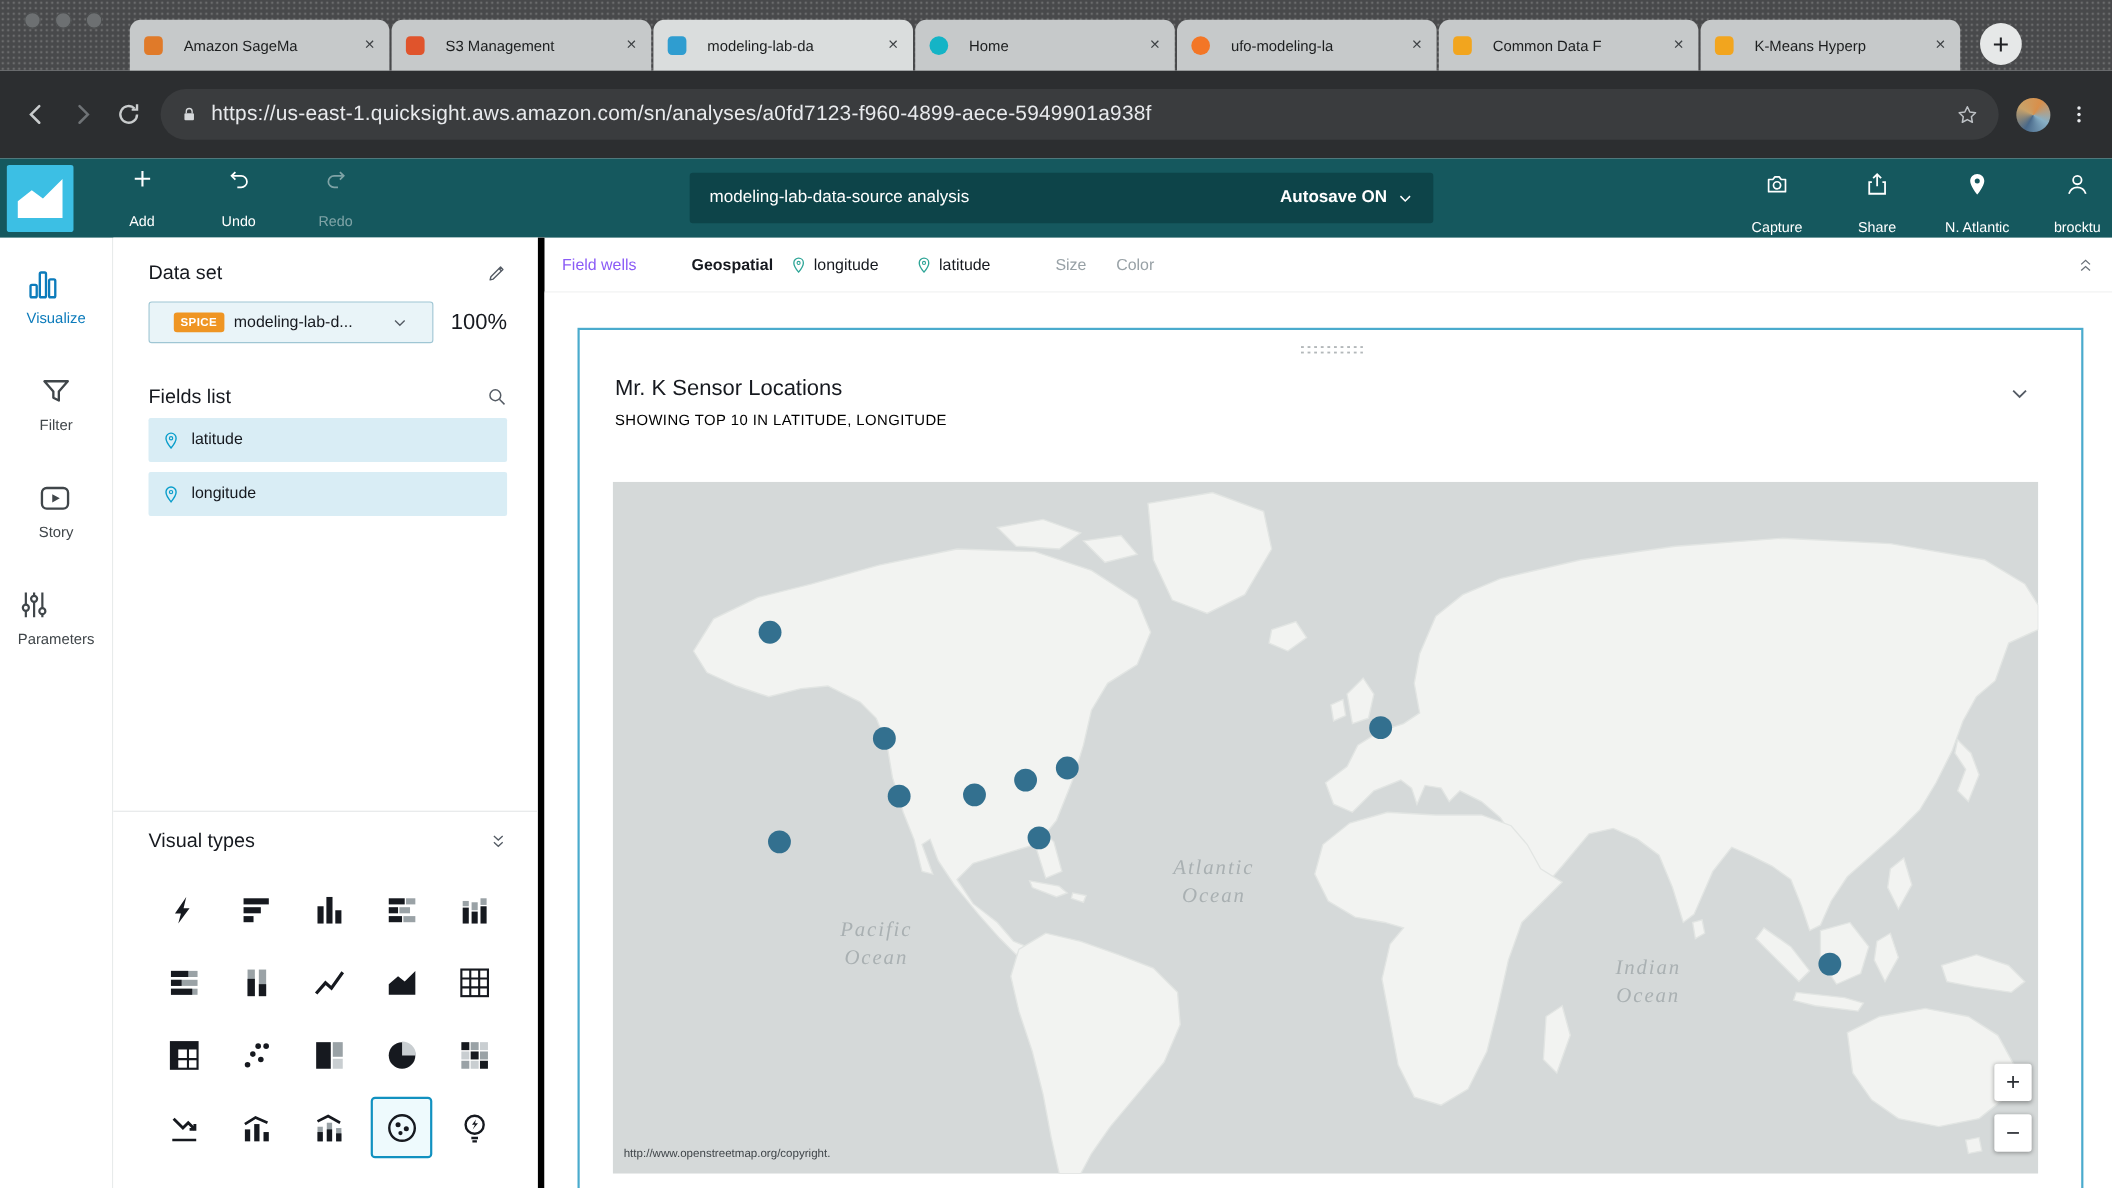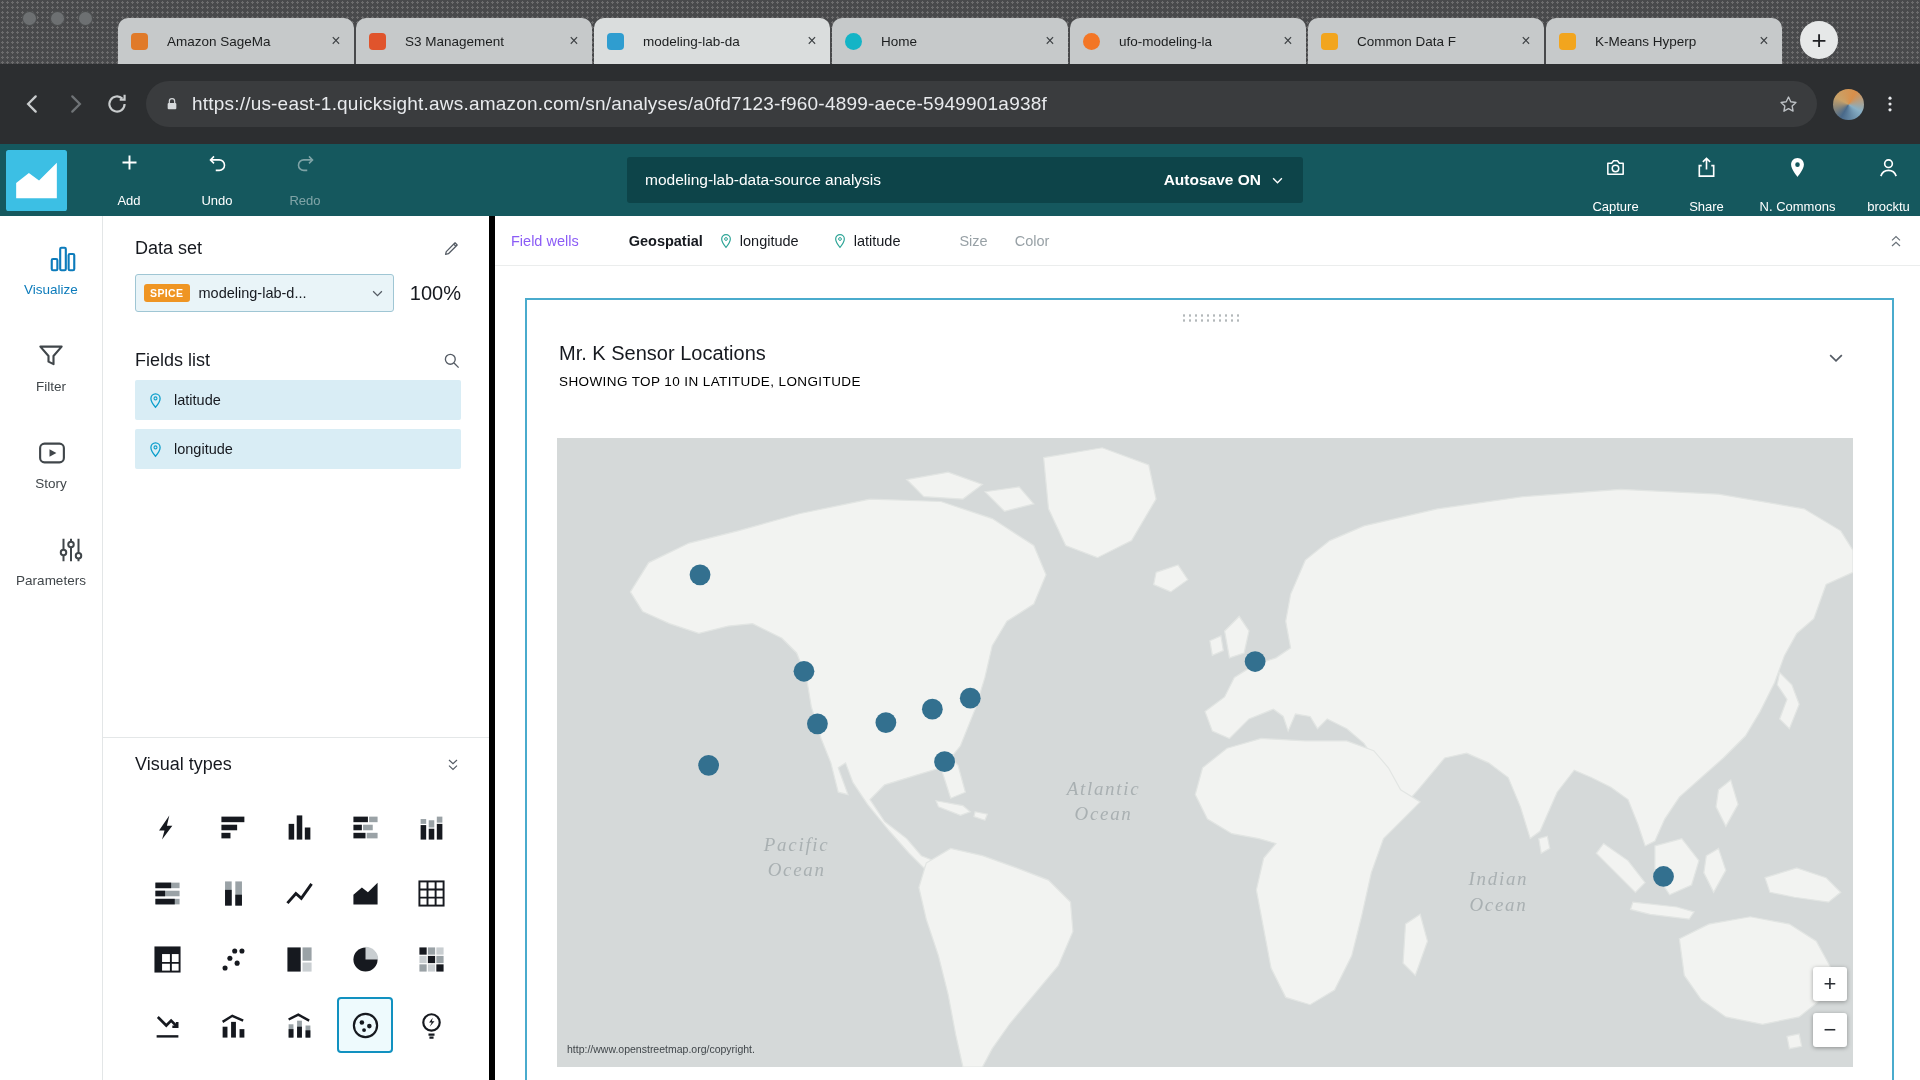--- a/index.html
+++ b/index.html
@@ -48,29 +48,29 @@
   .autosave .ic{width:15px;height:15px;color:#fff;}
   .qs-actions{position:absolute;right:-14px;top:12px;display:flex;}
   .qs-actions .qsbtn{width:91px;}
   .qs-actions .ic{width:23px;height:23px;}
   .qs-actions .qsbtn span{white-space:nowrap;}
 
   
   .app{display:grid;grid-template-columns:103px 392px 1fr;height:864px;}
 
   .rail{border-right:1px solid #e3e6e7;padding-top:28px;display:flex;flex-direction:column;align-items:center;box-sizing:border-box;background:#fff;}
-  .rail-item{display:flex;flex-direction:column;align-items:flex-end;gap:8px;margin-bottom:44px;color:#40464a;font-size:13.5px;}
+  .rail-item{display:flex;flex-direction:column;align-items:flex-start;gap:8px;margin-bottom:44px;color:#40464a;font-size:13.5px;}
   .rail-item .ic{width:30px;height:30px;}
   .rail-item.active{color:#0c7bbb;}
 
   .panel{position:relative;border-right:6px solid #000000;box-sizing:border-box;background:#fff;padding:22px 28px 0 32px;}
   .panel-h{display:flex;justify-content:space-between;align-items:center;font-size:18px;color:#16191f;}
   .panel-h .ic{width:19px;height:19px;color:#545b64;}
   .dataset-row{display:flex;align-items:center;gap:16px;margin-top:15px;}
-  .dataset-select{width:285px;height:38px;background:#e9f4f8;border:1px solid #9fc6d4;border-radius:3px;display:flex;align-items:center;gap:9px;padding:0 8px;box-sizing:border-box;}
+  .dataset-select{width:285px;height:38px;background:#e9f4f8;border:1px solid #9fc6d4;border-radius:3px;display:flex;align-items:center;gap:9px;padding:0 22px;box-sizing:border-box;}
   .spice{background:#ef9523;color:#fff;font-size:10.5px;font-weight:bold;letter-spacing:.4px;padding:3px 6px;border-radius:3px;flex:0 0 auto;}
   .ds-name{flex:1;font-size:14.5px;color:#16191f;white-space:nowrap;overflow:hidden;}
   .dataset-select .ic{width:15px;height:15px;color:#545b64;flex:0 0 auto;}
   .pct{font-size:20px;color:#16191f;}
   .fields-h{margin-top:38px;}
   .field-item{height:40px;background:#d9edf5;border-radius:2px;display:flex;align-items:center;gap:10px;padding:0 12px;margin-top:9px;font-size:14.5px;color:#16191f;}
   .field-item .ic{width:17px;height:17px;color:#0a9ecb;flex:0 0 auto;}
   .vt-block{position:absolute;top:521px;left:0;right:0;border-top:1px solid #e4e7e8;padding:16px 28px 0 32px;}
   .vt-grid{margin-top:24px;margin-left:4px;display:grid;grid-template-columns:repeat(5,56px);gap:10px;}
   .vt-cell{width:56px;height:56px;box-sizing:border-box;border:2px solid transparent;border-radius:4px;display:flex;align-items:center;justify-content:center;color:#16191f;}
@@ -257,21 +257,21 @@
         </span>
         <span>Share</span>
       </div>
       <div class="qsbtn">
         <span class="ic ">
           <svg viewBox="0 0 24 24">
             <path d="M12 2.2c3.7 0 6.7 3 6.7 6.7 0 5-6.7 12.9-6.7 12.9S5.3 13.9 5.3 8.9c0-3.7 3-6.7 6.7-6.7z" fill="currentColor"></path>
             <circle cx="12" cy="9" r="2.4" fill="#15585e"></circle>
           </svg>
         </span>
-        <span>N. Commons</span>
+        <span>N. Atlantic</span>
       </div>
       <div class="qsbtn">
         <span class="ic ">
           <svg viewBox="0 0 24 24">
             <circle cx="12" cy="8" r="4" fill="none" stroke="currentColor" stroke-width="1.7"></circle>
             <path d="M4 21c1.5-4.5 5-6 8-6s6.5 1.5 8 6" fill="none" stroke="currentColor" stroke-width="1.7"></path>
           </svg>
         </span>
         <span>brocktu</span>
       </div>

